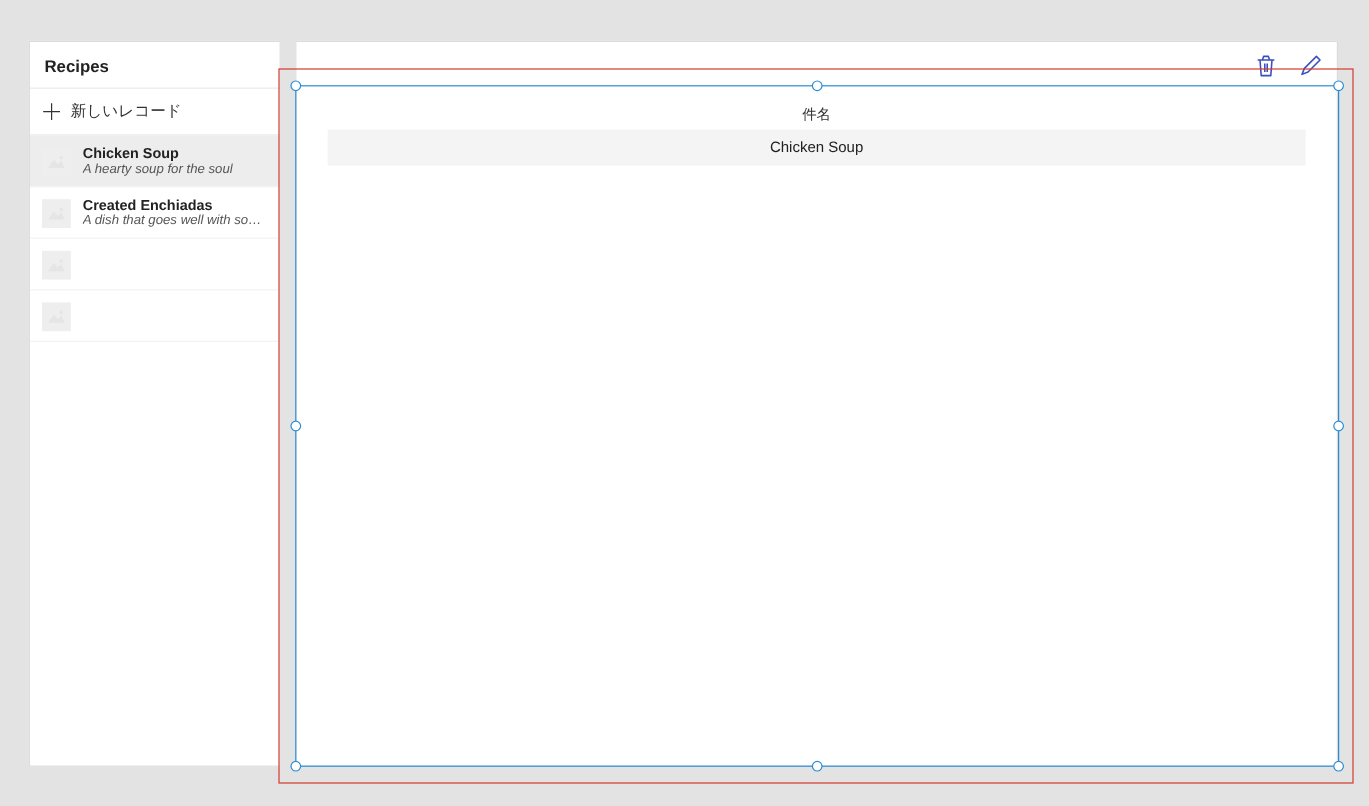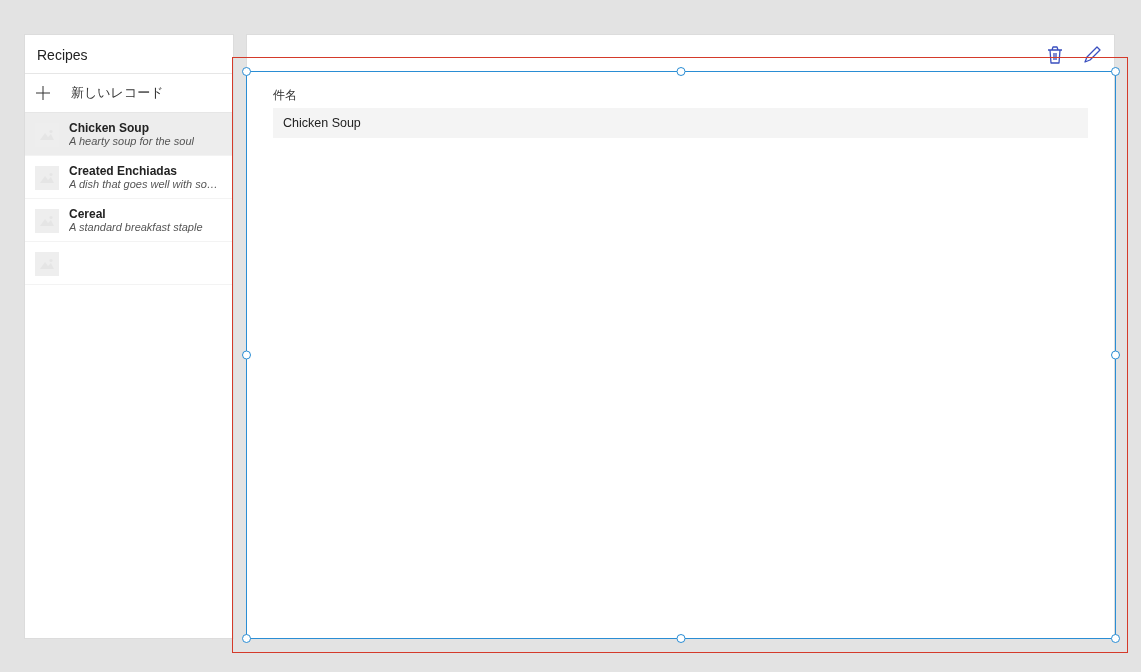--- a/index.html
+++ b/index.html
@@ -23,28 +23,28 @@
     .sidebar {
       width: 210px;
       background: #fff;
       border: 1px solid #dcdcdc;
       display: flex;
       flex-direction: column;
     }
     .sidebar-title {
       padding: 12px 12px 10px 12px;
       font-size: 14px;
-      font-weight: 400;
+      font-weight: 700;
       color: #222;
       border-bottom: 1px solid #e6e6e6;
     }
     .new-record {
       display: flex;
       align-items: center;
-      gap: 20px;
+      gap: 8px;
       padding: 10px 12px 10px 10px;
       font-size: 13px;
       color: #333;
       border-bottom: 1px solid #e6e6e6;
       cursor: pointer;
       background: #fff;
     }
     .plus-icon {
       width: 16px; height: 16px;
       display: inline-flex; align-items: center; justify-content: center;
@@ -102,20 +102,21 @@
       top: 10px;
       display: flex;
       gap: 18px;
     }
     .detail-toolbar .ticon { cursor: pointer; }
     .form {
       position: absolute;
       left: 26px;
       top: 52px;
       right: 26px;
+      text-align: center;
     }
     .field-label {
       font-size: 12px;
       color: #333;
       margin-bottom: 4px;
     }
     .field-value {
       background: #f4f4f4;
       padding: 8px 10px;
       font-size: 12.5px;
@@ -185,24 +186,20 @@
         </div>
       </div>
       <div class="list-item">
         <span class="thumb">
           <svg width="18" height="14" viewBox="0 0 18 14">
               <rect width="18" height="14" fill="#eeeeee"></rect>
               <polygon points="2,12 7,5 10,9 13,6 16,12" fill="#dcdcdc"></polygon>
               <circle cx="13" cy="3.5" r="1.5" fill="#dcdcdc"></circle>
             </svg>
         </span>
-        <div class="item-text">
-          <div class="item-title">Cereal</div>
-          <div class="item-sub">A standard breakfast staple</div>
-        </div>
       </div>
       <div class="list-item">
         <span class="thumb">
           <svg width="18" height="14" viewBox="0 0 18 14">
               <rect width="18" height="14" fill="#eeeeee"></rect>
               <polygon points="2,12 7,5 10,9 13,6 16,12" fill="#dcdcdc"></polygon>
               <circle cx="13" cy="3.5" r="1.5" fill="#dcdcdc"></circle>
             </svg>
         </span>
       </div>

